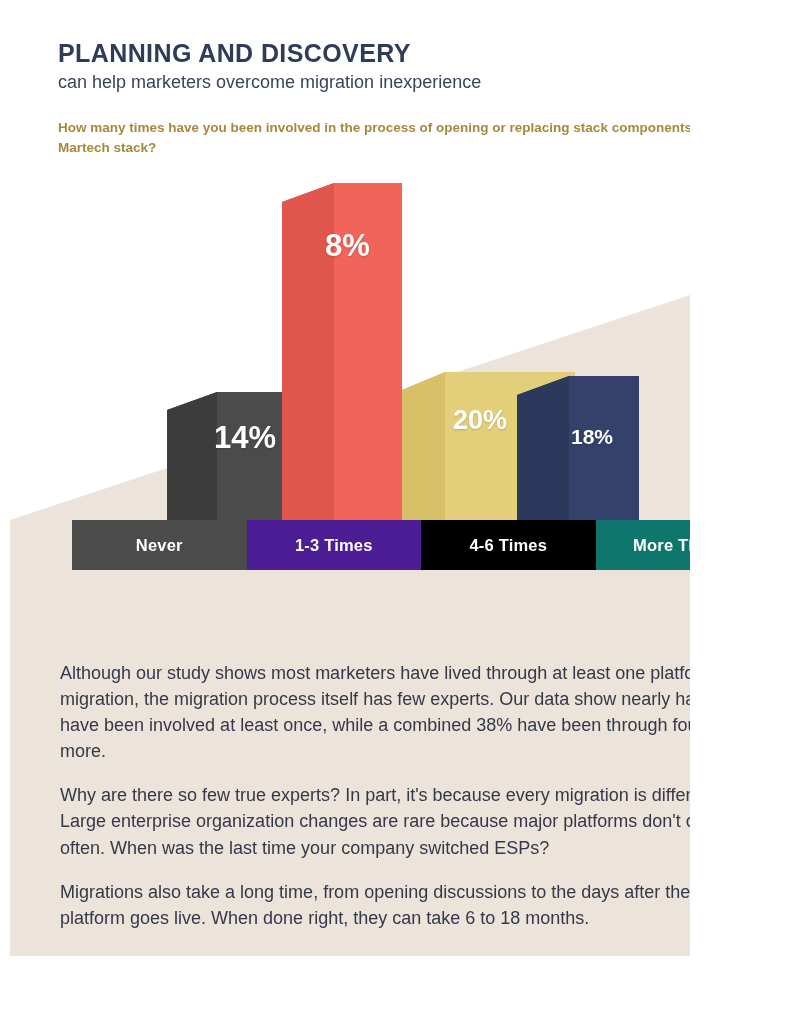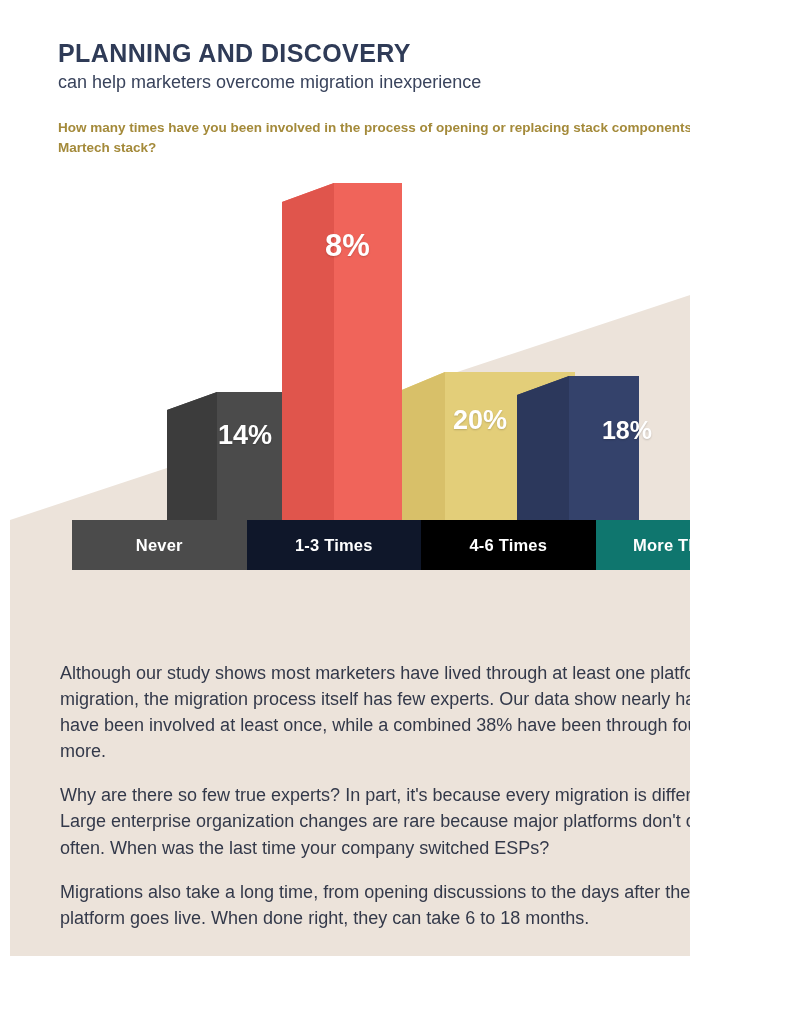--- a/index.html
+++ b/index.html
@@ -105,29 +105,29 @@
           <polygon points="465,215 517,196 517,345 465,345" fill="#2c385c"></polygon>
         </g>
 
         <g>
           <polygon points="230,22 282,3 350,3 350,345 230,345" fill="#f0645a"></polygon>
           <polygon points="230,22 282,3 282,345 230,345" fill="#e0554c"></polygon>
         </g>
       </svg>
 
       
-      <div class="bar-label" style="left:128px;top:240px;width:130px;font-size:27px;">14%</div>
+      <div class="bar-label" style="left:128px;top:240px;width:130px;font-size:31px;">14%</div>
       <div class="bar-label" style="left:238px;top:48px;width:115px;font-size:31px;">8%</div>
       <div class="bar-label" style="left:358px;top:225px;width:140px;font-size:27px;">20%</div>
-      <div class="bar-label" style="left:480px;top:236px;width:120px;font-size:25px;text-align:right;">18%</div>
+      <div class="bar-label" style="left:480px;top:245px;width:120px;font-size:21px;">18%</div>
     </div>
 
     <div class="base-row">
       <div class="base-cell" style="background:#4b4b4b;">Never</div>
-      <div class="base-cell" style="background:#0f172a;">1-3 Times</div>
+      <div class="base-cell" style="background:#4c1d95;">1-3 Times</div>
       <div class="base-cell" style="background:#000000;">4-6 Times</div>
       <div class="base-cell" style="background:#0f766e;">More Than 6</div>
     </div>
 
     <div class="body-copy">
       <p>Although our study shows most marketers have lived through at least one platform migration, the migration process itself has few experts. Our data show nearly half have been involved at least once, while a combined 38% have been through four or more.</p>
       <p>Why are there so few true experts? In part, it's because every migration is different. Large enterprise organization changes are rare because major platforms don't change often. When was the last time your company switched ESPs?</p>
       <p>Migrations also take a long time, from opening discussions to the days after the new platform goes live. When done right, they can take 6 to 18 months.</p>
     </div>
 

